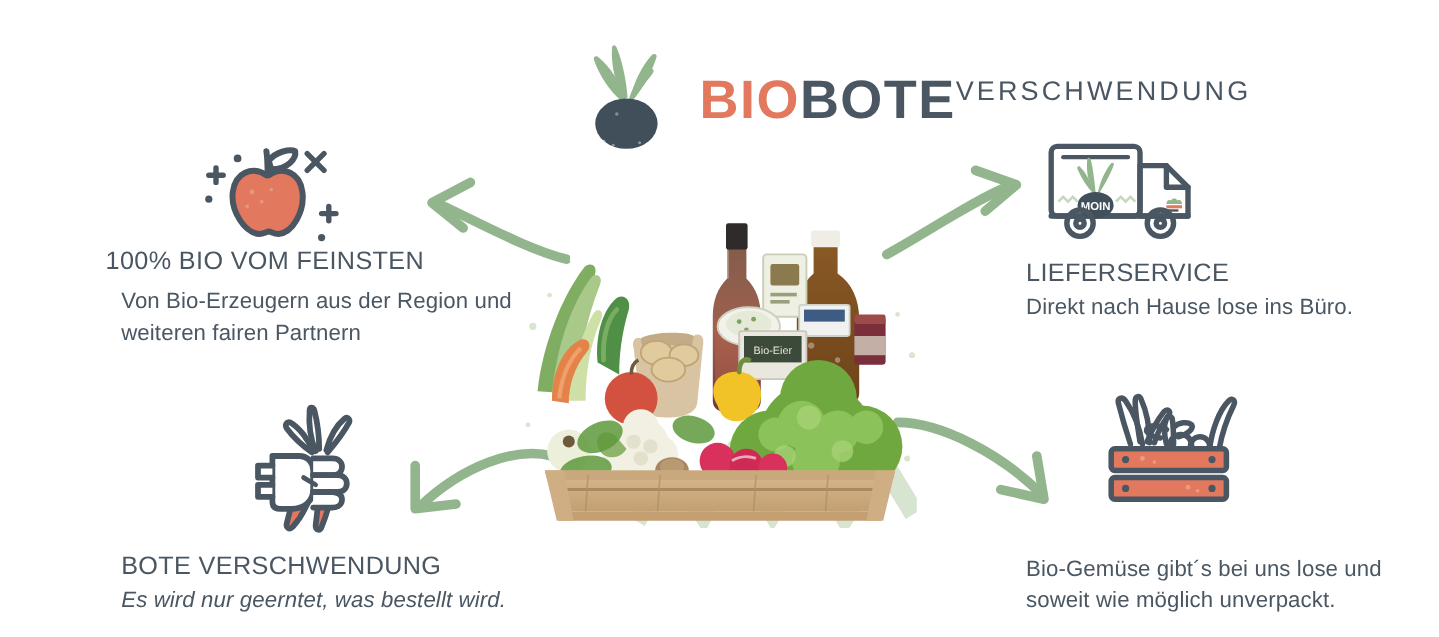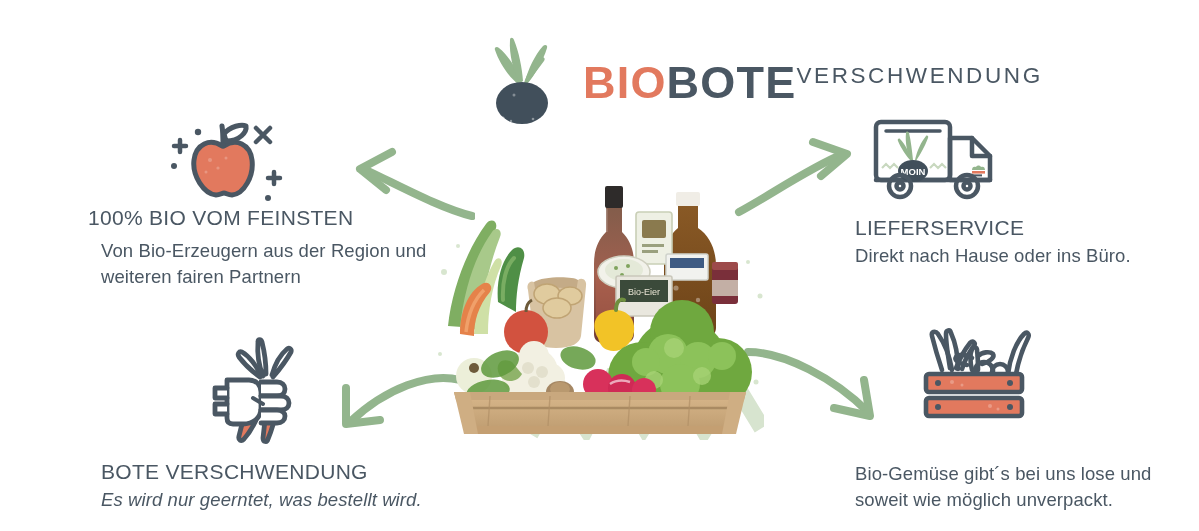--- a/index.html
+++ b/index.html
@@ -444,20 +444,20 @@
         <circle cx="10" cy="178" r="2"></circle>
           <circle cx="326" cy="206" r="2.5"></circle>
       </g>
     </svg>
   </div>
 
   <div class="feature-title" id="t-bio">100% BIO VOM FEINSTEN</div>
   <div class="feature-desc" id="d-bio">Von Bio-Erzeugern aus der Region und weiteren fairen Partnern</div>
 
   <div class="feature-title" id="t-liefer">LIEFERSERVICE</div>
-  <div class="feature-desc" id="d-liefer">Direkt nach Hause oder ins Büro.</div>
+  <div class="feature-desc" id="d-liefer">Direkt nach Hause lose ins Büro.</div>
 
   <div class="feature-title" id="t-keine">BOTE VERSCHWENDUNG</div>
   <div class="feature-desc" id="d-keine">Es wird nur geerntet, was bestellt wird.</div>
 
   <div class="feature-desc" id="d-nach">Bio-Gemüse gibt´s bei uns lose und soweit wie möglich unverpackt.</div>
 
 </div>
 
 </body></html>

